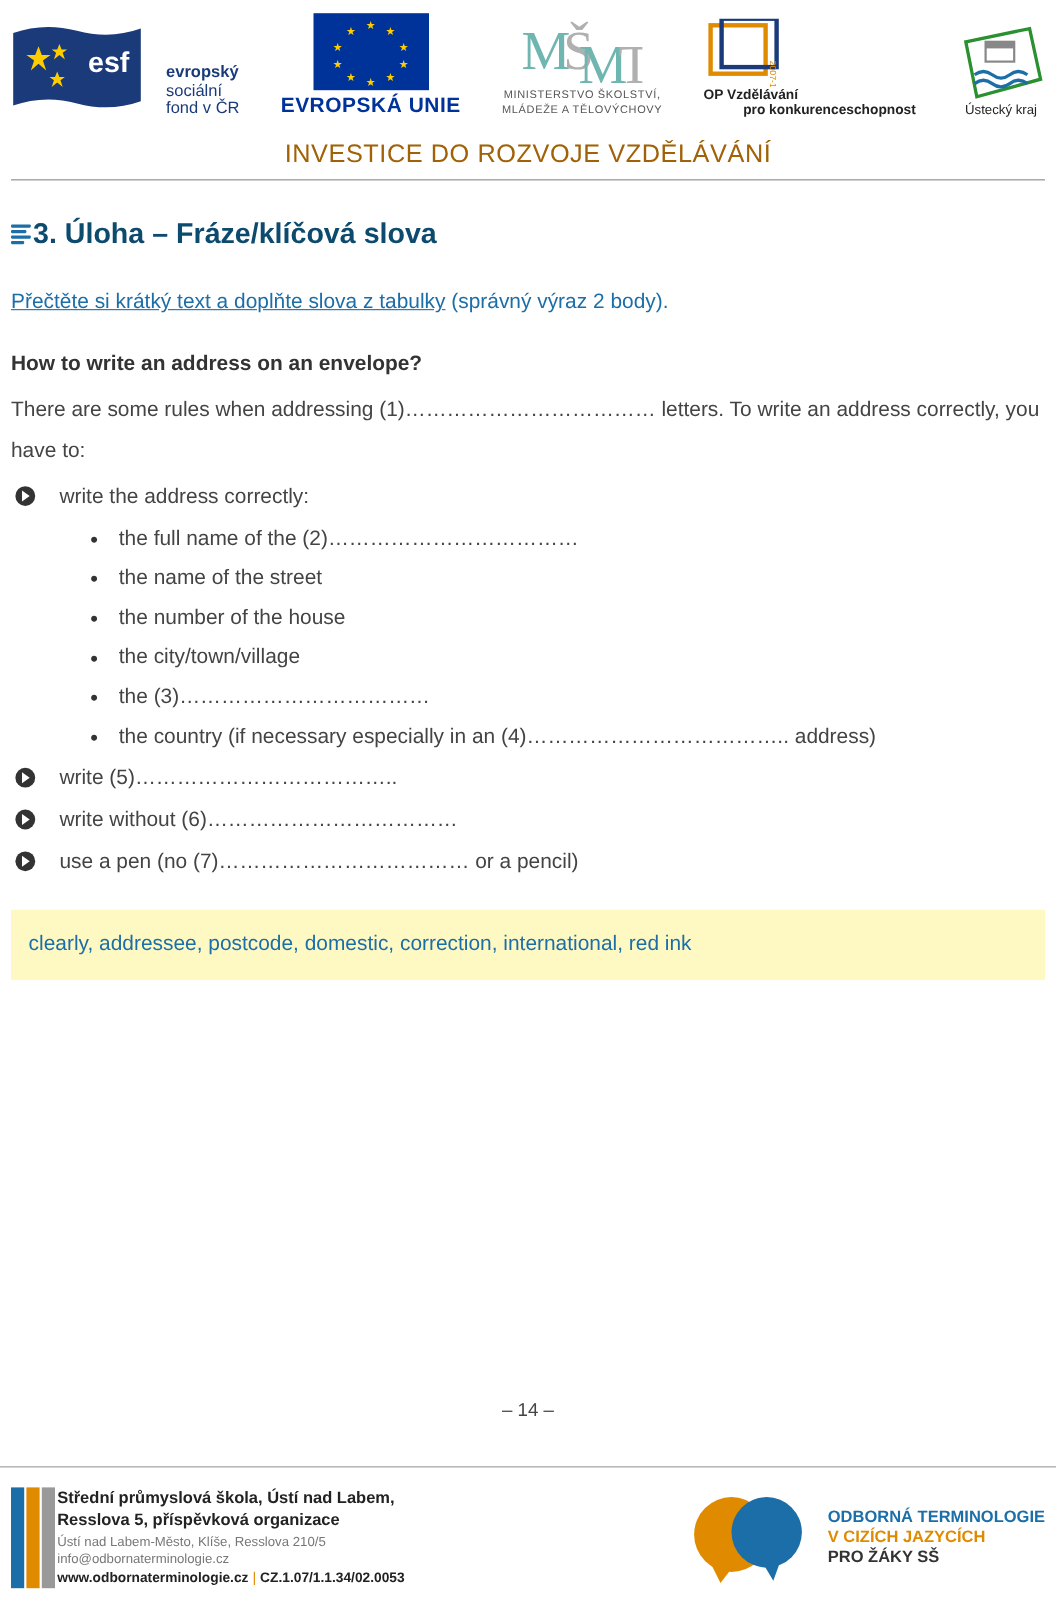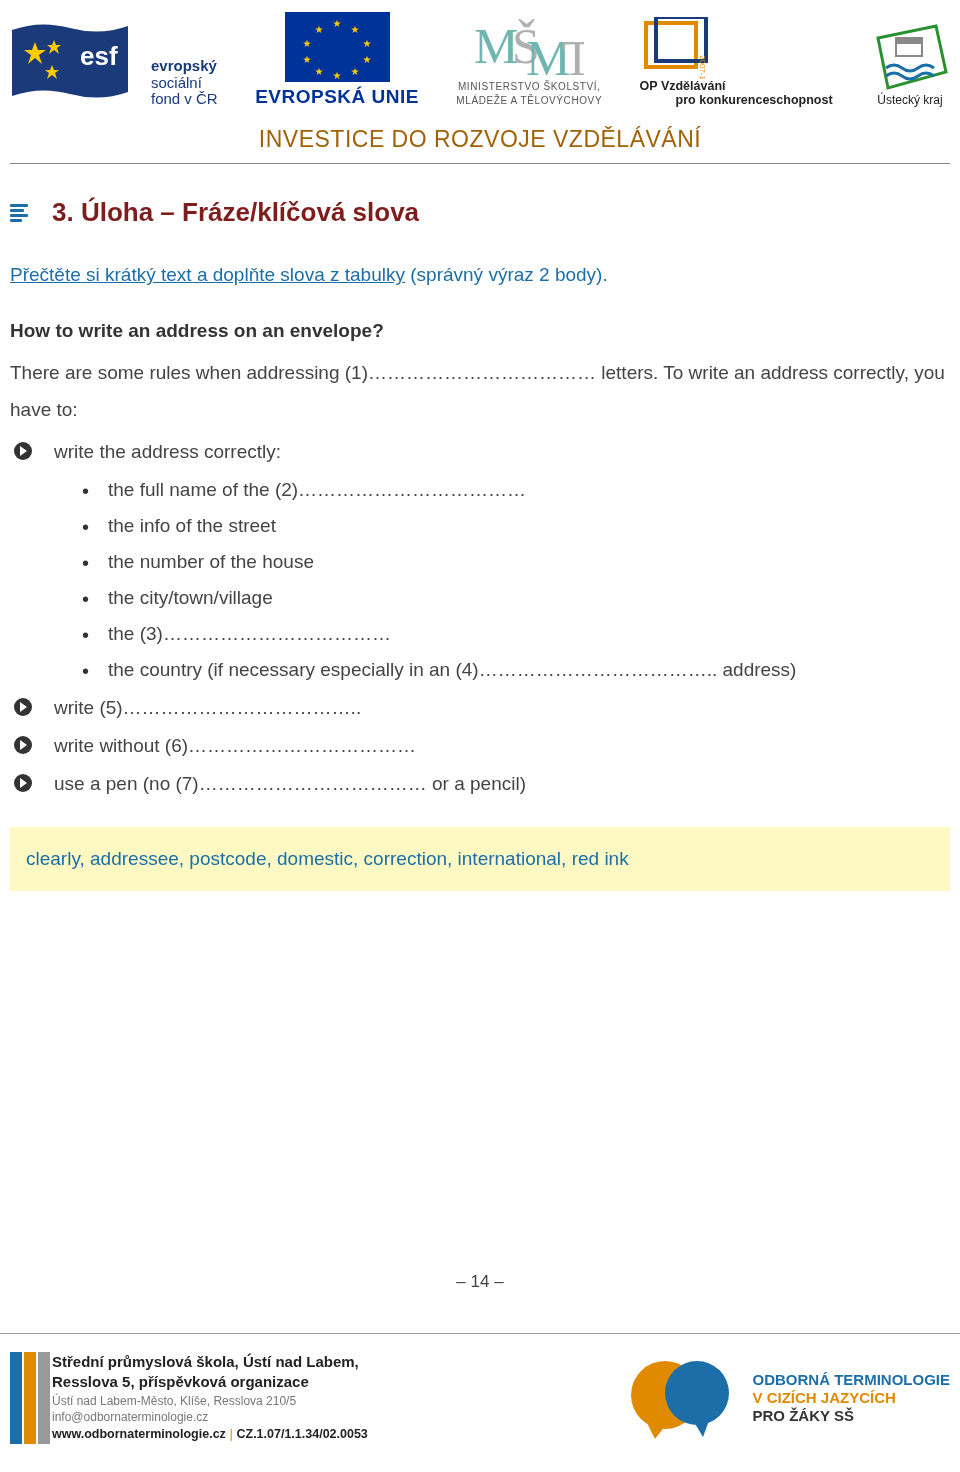--- a/index.html
+++ b/index.html
@@ -39,27 +39,27 @@
     font-size: 23px;
     color: #a16207;
     letter-spacing: 0.5px;
     margin: 18px 0 10px 0;
   }
   hr.header-rule { border: none; border-top: 1px solid #888; margin: 0 0 24px 0; }
 
   
   .content { padding: 0 10px; font-size: 19px; color: #444; line-height: 1.9; }
   .section-title {
-    color: #7f1d1d;
+    color: #0c4a6e;
     font-weight: 700;
     font-size: 26px;
     margin-bottom: 20px;
     display: flex;
     align-items: center;
-    gap: 24px;
+    gap: 2px;
   }
   .title-icon {
     display: inline-flex;
     flex-direction: column;
     gap: 2px;
   }
   .title-icon span {
     display: block; width: 18px; height: 3px; background: #1c6ea8; border-radius: 1px;
   }
   .title-icon span:nth-child(1){width:18px}
@@ -235,21 +235,21 @@
 
   <p class="subhead">How to write an address on an envelope?</p>
 
   <p class="para">There are some rules when addressing (1)……………………………… letters. To write an address correctly, you have to:</p>
 
   <ul class="arrow-list">
     <li>
       <span>write the address correctly:</span>
       <ul class="sub-list">
         <li>the full name of the (2)………………………………</li>
-        <li>the info of the street</li>
+        <li>the name of the street</li>
         <li>the number of the house</li>
         <li>the city/town/village</li>
         <li>the (3)………………………………</li>
         <li>the country (if necessary especially in an (4)……………………………….. address)</li>
       </ul>
     </li>
     <li>write (5)………………………………..</li>
     <li>write without (6)………………………………</li>
     <li>use a pen (no (7)……………………………… or a pencil)</li>
   </ul>

